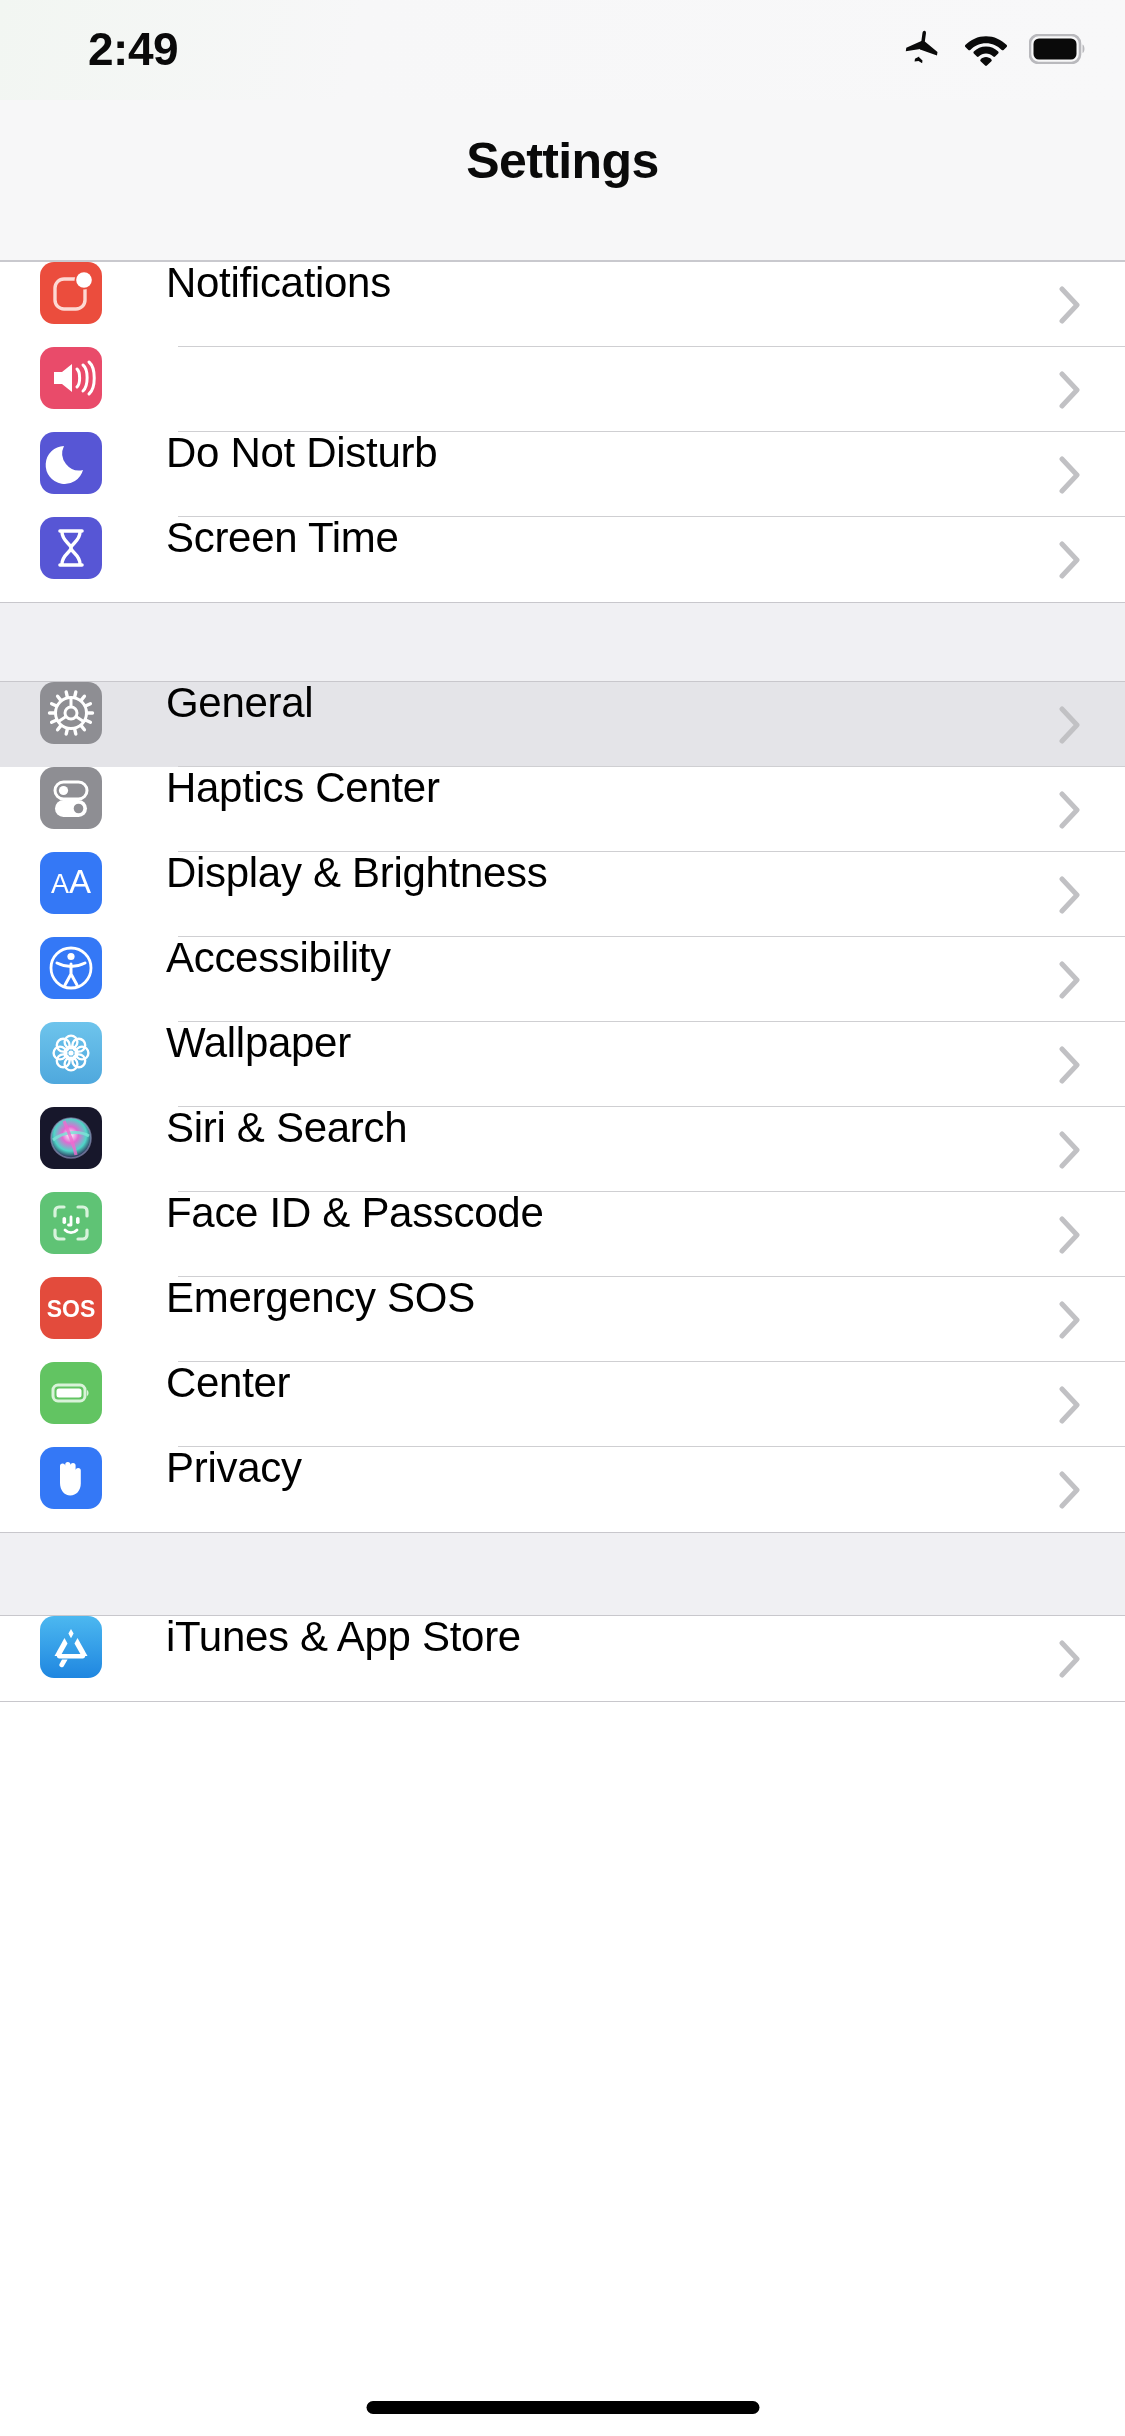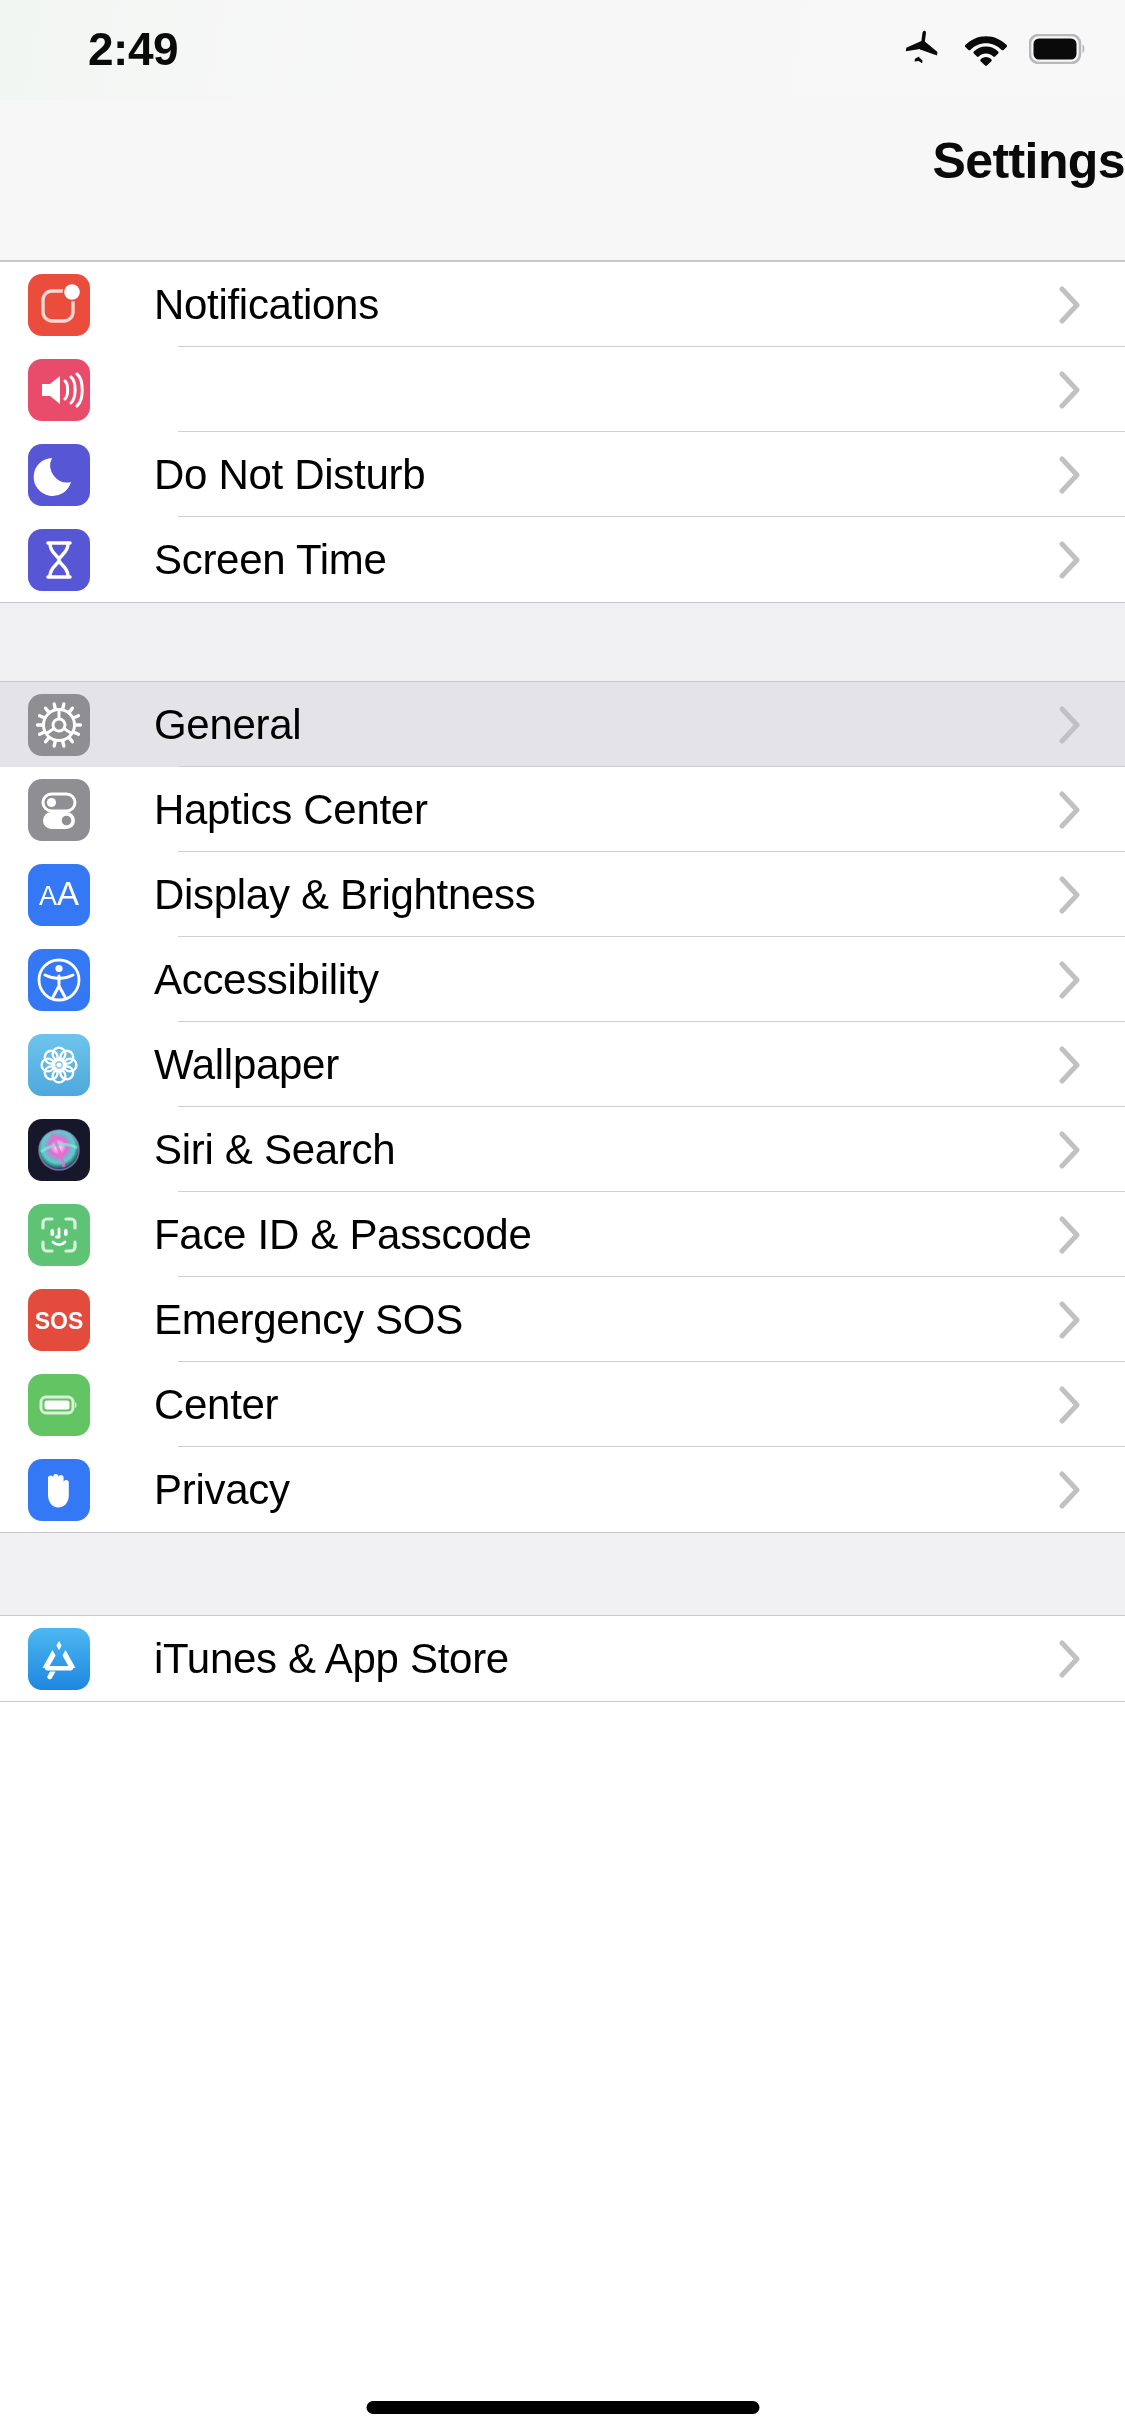--- a/index.html
+++ b/index.html
@@ -49,21 +49,21 @@
   .icon-airplane, .icon-wifi, .icon-battery { display: block; }
 
   
   .nav-bar {
     height: 162px;
     background: #f7f7f8;
     border-bottom: 2px solid #c9c9ce;
     box-sizing: border-box;
     display: flex;
     align-items: flex-start;
-    justify-content: flex-end;
+    justify-content: center;
     padding-top: 36px;
   }
   .nav-title {
     font-size: 50px;
     font-weight: 700;
     color: #0a0a0a;
     letter-spacing: -0.6px;
     line-height: 1;
   }
 
@@ -81,22 +81,22 @@
   .gap {
     height: 78px;
     background: #f0f0f3;
   }
   .gap.tall { height: 82px; }
 
   .row {
     position: relative;
     height: 85px;
     display: flex;
-    align-items: center;
-    padding-left: 28px;
+    align-items: flex-start;
+    padding-left: 40px;
     box-sizing: border-box;
     background: #ffffff;
   }
   .row.highlighted { background: #e4e4e8; }
   .row .divider {
     position: absolute;
     left: 178px;
     right: 0;
     bottom: 0;
     height: 1px;

